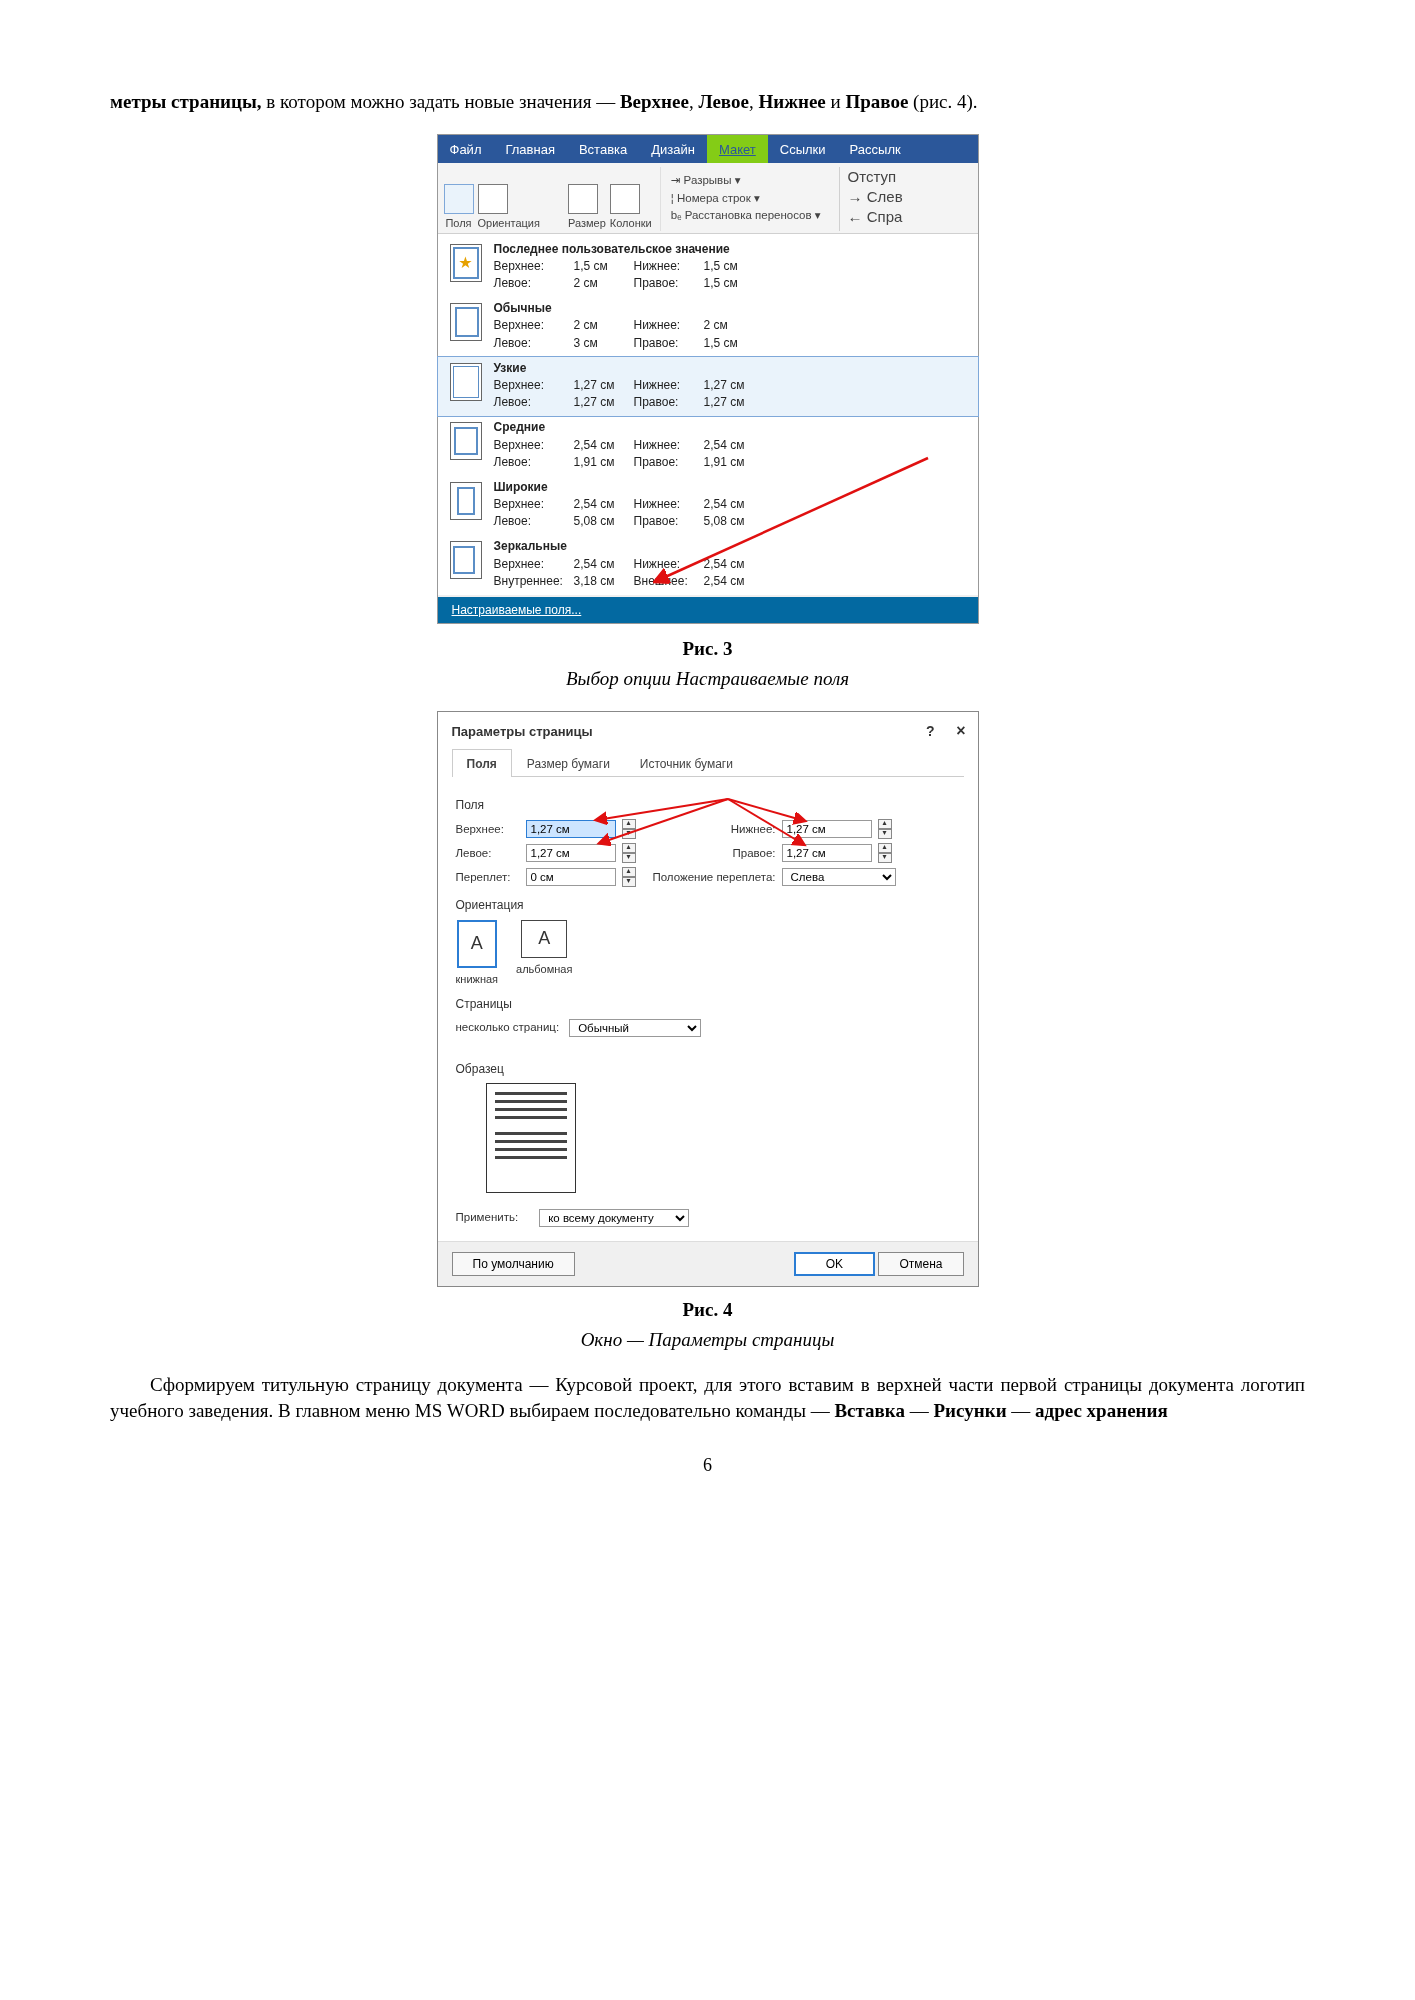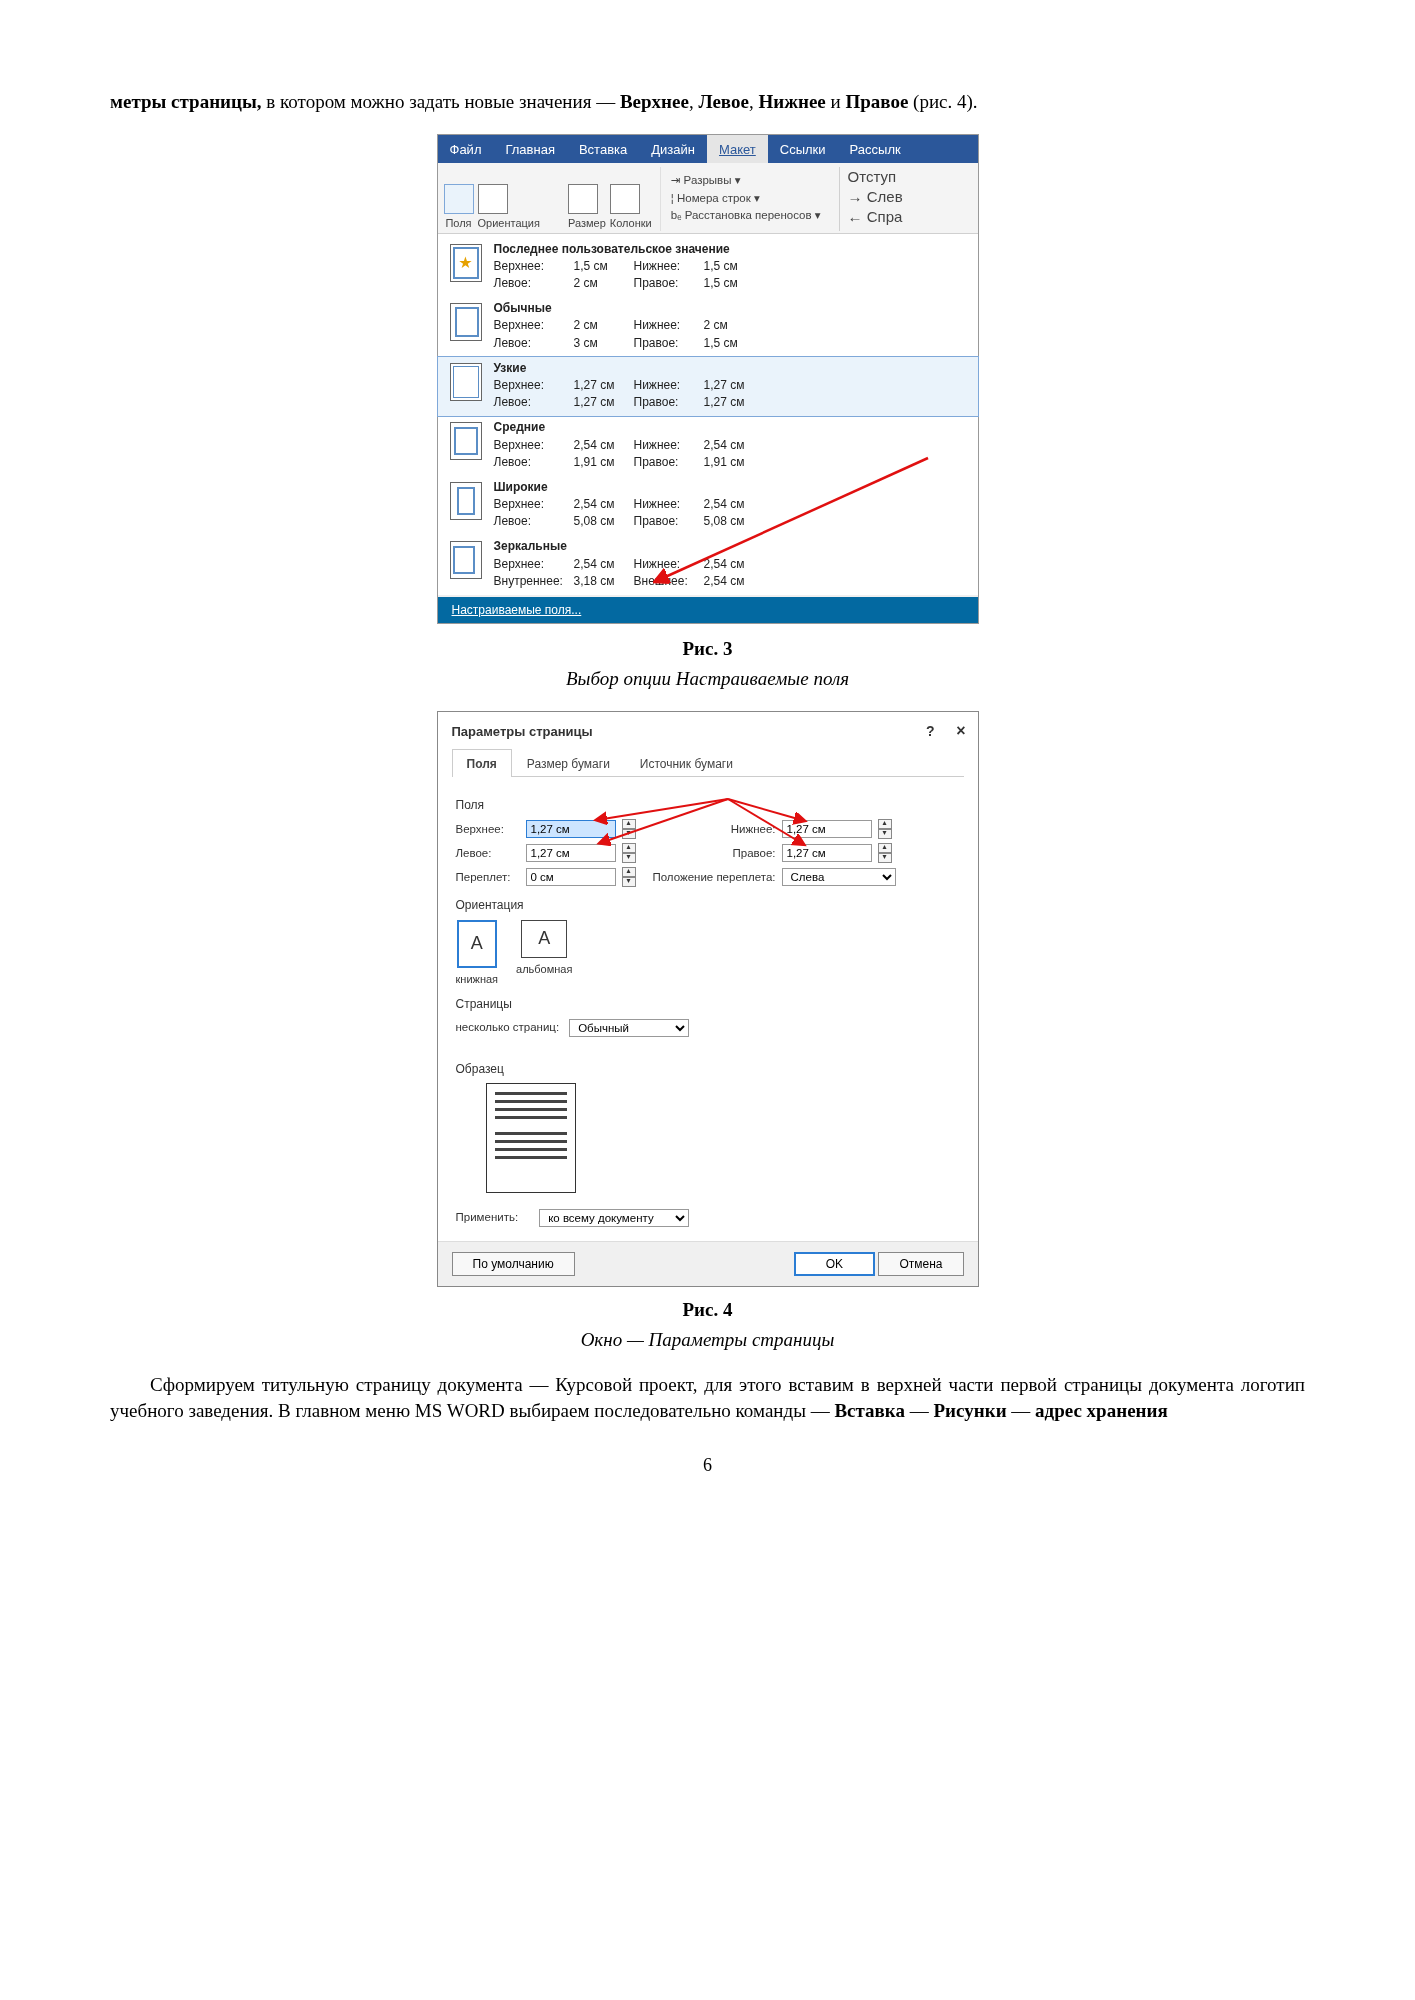--- a/index.html
+++ b/index.html
@@ -33,21 +33,21 @@
     background: #2b579a;
     color: #fff;
     height: 28px;
     align-items: stretch;
   }
   .ribbon-tab {
     padding: 6px 12px 4px 12px;
     font-size: 13px;
   }
   .ribbon-tab.active {
-    background: #e5e5e5;
+    background: #84cc16;
     color: #2b579a;
     text-decoration: underline;
   }
   .ribbon-body {
     display: flex;
     background: #f4f4f4;
     border-bottom: 1px solid #d0d0d0;
     padding: 4px 6px 2px 6px;
     align-items: stretch;
     height: 64px;
@@ -516,21 +516,21 @@
       </div>
       <div class="orient-box">
         <div class="orient-page landscape">A</div>
         <div>альбомная</div>
       </div>
     </div>
 
     <div class="dlg-section-title">Страницы</div>
     <div style="display:flex; align-items:center; gap:10px; font-size:11.5px;">
       <span>несколько страниц:</span>
-      <select style="width:120px;"><option>Обычный</option></select>
+      <select style="width:132px;"><option>Обычный</option></select>
     </div>
 
     <div class="dlg-section-title" style="margin-top:24px;">Образец</div>
     <div class="preview-box">
       <div class="line"></div>
         <div class="line"></div>
         <div class="line"></div>
         <div class="line"></div>
       <div style="height:8px;"></div>
       <div class="line"></div>

